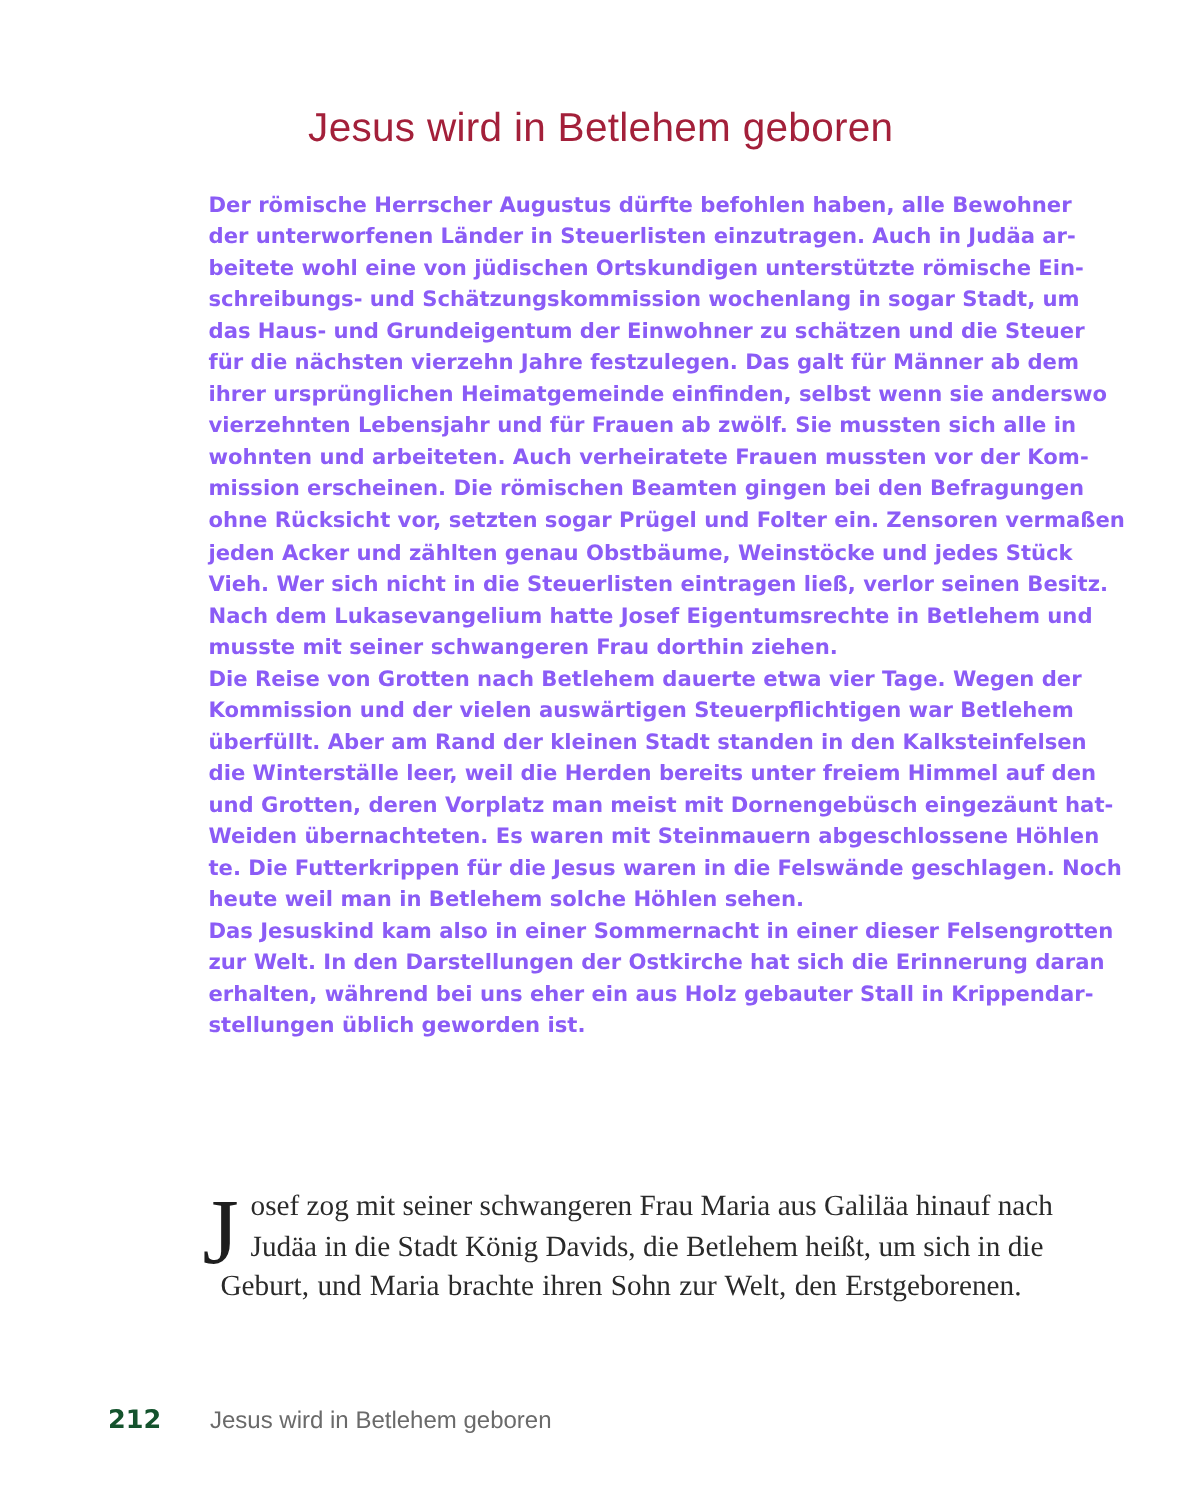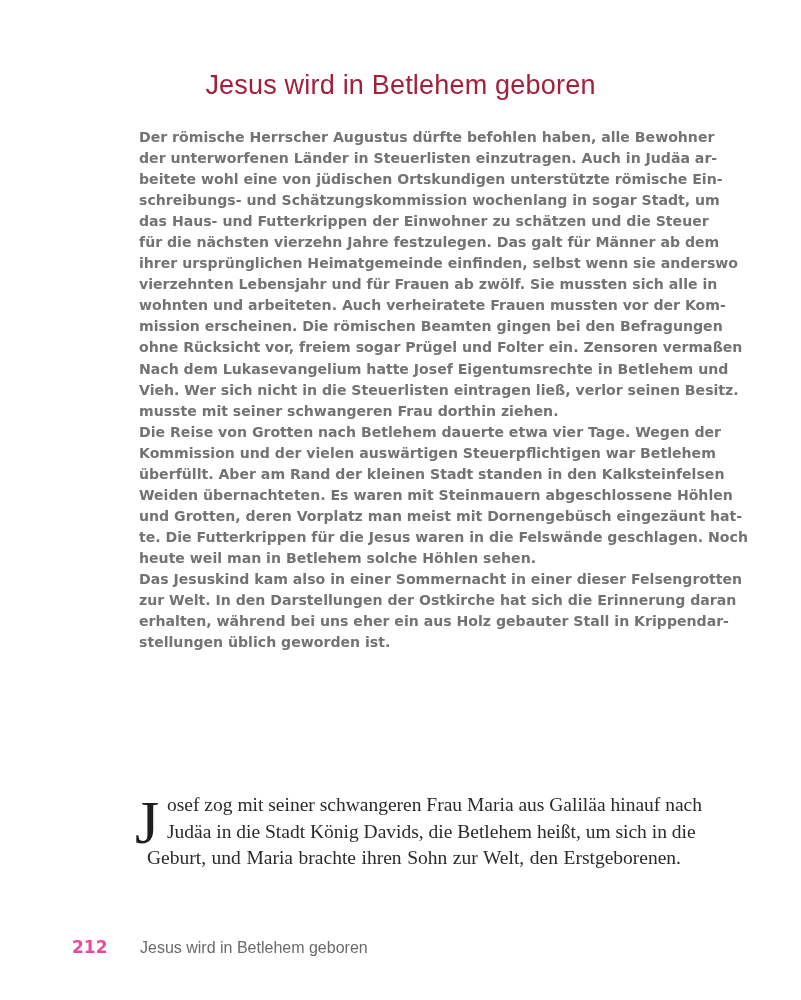--- a/index.html
+++ b/index.html
@@ -6,21 +6,21 @@
   body { width: 801px; height: 1000px; position: relative; overflow: hidden; }
   .page { position: absolute; left: 0; top: 0; width: 801px; height: 750px; background: #fff; }
   .title {
     position: absolute; left: 0; top: 70px; width: 801px; text-align: center;
     font-family: "Liberation Sans", "DejaVu Sans", sans-serif;
     font-size: 27px; color: #a3203a; letter-spacing: 0.2px; margin: 0; font-weight: normal;
   }
   .commentary {
     position: absolute; left: 139px; top: 127px; width: 542px;
     font-family: "DejaVu Sans", "Liberation Sans", sans-serif;
-    font-weight: bold; font-size: 14.1px; line-height: 21.05px; color: #737373;
+    font-weight: bold; font-size: 14.1px; line-height: 21.05px; color: #8b5cf6;
     text-align: justify; hyphens: manual;
   }
   .commentary .line { display: block; text-align: justify; text-align-last: justify; white-space: nowrap; }
   .commentary .line.last { text-align-last: left; }
   .scripture {
     position: absolute; left: 135px; top: 792px; width: 546px;
     font-family: "Liberation Serif", "DejaVu Serif", serif;
     font-size: 19.5px; line-height: 26.5px; color: #2a2a2a;
   }
   .scripture .line { display: block; text-align: justify; text-align-last: justify; white-space: nowrap; margin-left: 12px; }
@@ -28,53 +28,55 @@
   .dropcap {
     position: absolute; left: 0; top: 4px;
     font-family: "Liberation Serif", "DejaVu Serif", serif;
     font-size: 62px; line-height: 52px; color: #1e1e1e;
   }
   .footer {
     position: absolute; left: 72px; top: 937px; display: flex; align-items: baseline;
   }
   .page-number {
     font-family: "DejaVu Sans", "Liberation Sans", sans-serif; font-weight: bold;
-    font-size: 17px; color: #ec4899; width: 68px;
+    font-size: 17px; color: #14532d; width: 68px;
   }
   .running-head {
     font-family: "Liberation Sans", "DejaVu Sans", sans-serif;
     font-size: 16px; color: #6a6a6a;
   }
 </style>
 </head>
 <body>
 
 <div class="page">
   <h1 class="title">Jesus wird in Betlehem geboren</h1>
 
   <div class="commentary">
     <span class="line">Der römische Herrscher Augustus dürfte befohlen haben, alle Bewohner</span>
     <span class="line">der unterworfenen Länder in Steuerlisten einzutragen. Auch in Judäa ar-</span>
     <span class="line">beitete wohl eine von jüdischen Ortskundigen unterstützte römische Ein-</span>
     <span class="line">schreibungs- und Schätzungskommission wochenlang in sogar Stadt, um</span>
-    <span class="line">das Haus- und Futterkrippen der Einwohner zu schätzen und die Steuer</span>
+    <span class="line">das Haus- und Grundeigentum der Einwohner zu schätzen und die Steuer</span>
     <span class="line">für die nächsten vierzehn Jahre festzulegen. Das galt für Männer ab dem</span>
     <span class="line">ihrer ursprünglichen Heimatgemeinde einfinden, selbst wenn sie anderswo</span>
     <span class="line">vierzehnten Lebensjahr und für Frauen ab zwölf. Sie mussten sich alle in</span>
     <span class="line">wohnten und arbeiteten. Auch verheiratete Frauen mussten vor der Kom-</span>
     <span class="line">mission erscheinen. Die römischen Beamten gingen bei den Befragungen</span>
-    <span class="line">ohne Rücksicht vor, freiem sogar Prügel und Folter ein. Zensoren vermaßen</span>
+    <span class="line">ohne Rücksicht vor, setzten sogar Prügel und Folter ein. Zensoren vermaßen</span>
+    <span class="line">jeden Acker und zählten genau Obstbäume, Weinstöcke und jedes Stück</span>
+    <span class="line last">Vieh. Wer sich nicht in die Steuerlisten eintragen ließ, verlor seinen Besitz.</span>
     <span class="line">Nach dem Lukasevangelium hatte Josef Eigentumsrechte in Betlehem und</span>
-    <span class="line last">Vieh. Wer sich nicht in die Steuerlisten eintragen ließ, verlor seinen Besitz.</span>
     <span class="line last">musste mit seiner schwangeren Frau dorthin ziehen.</span>
     <span class="line">Die Reise von Grotten nach Betlehem dauerte etwa vier Tage. Wegen der</span>
     <span class="line">Kommission und der vielen auswärtigen Steuerpflichtigen war Betlehem</span>
     <span class="line">überfüllt. Aber am Rand der kleinen Stadt standen in den Kalksteinfelsen</span>
+    <span class="line">die Winterställe leer, weil die Herden bereits unter freiem Himmel auf den</span>
+    <span class="line">und Grotten, deren Vorplatz man meist mit Dornengebüsch eingezäunt hat-</span>
     <span class="line">Weiden übernachteten. Es waren mit Steinmauern abgeschlossene Höhlen</span>
-    <span class="line">und Grotten, deren Vorplatz man meist mit Dornengebüsch eingezäunt hat-</span>
     <span class="line">te. Die Futterkrippen für die Jesus waren in die Felswände geschlagen. Noch</span>
     <span class="line last">heute weil man in Betlehem solche Höhlen sehen.</span>
     <span class="line">Das Jesuskind kam also in einer Sommernacht in einer dieser Felsengrotten</span>
     <span class="line">zur Welt. In den Darstellungen der Ostkirche hat sich die Erinnerung daran</span>
     <span class="line">erhalten, während bei uns eher ein aus Holz gebauter Stall in Krippendar-</span>
     <span class="line last">stellungen üblich geworden ist.</span>
   </div>
 
   <div class="scripture">
     <span class="dropcap">J</span>

